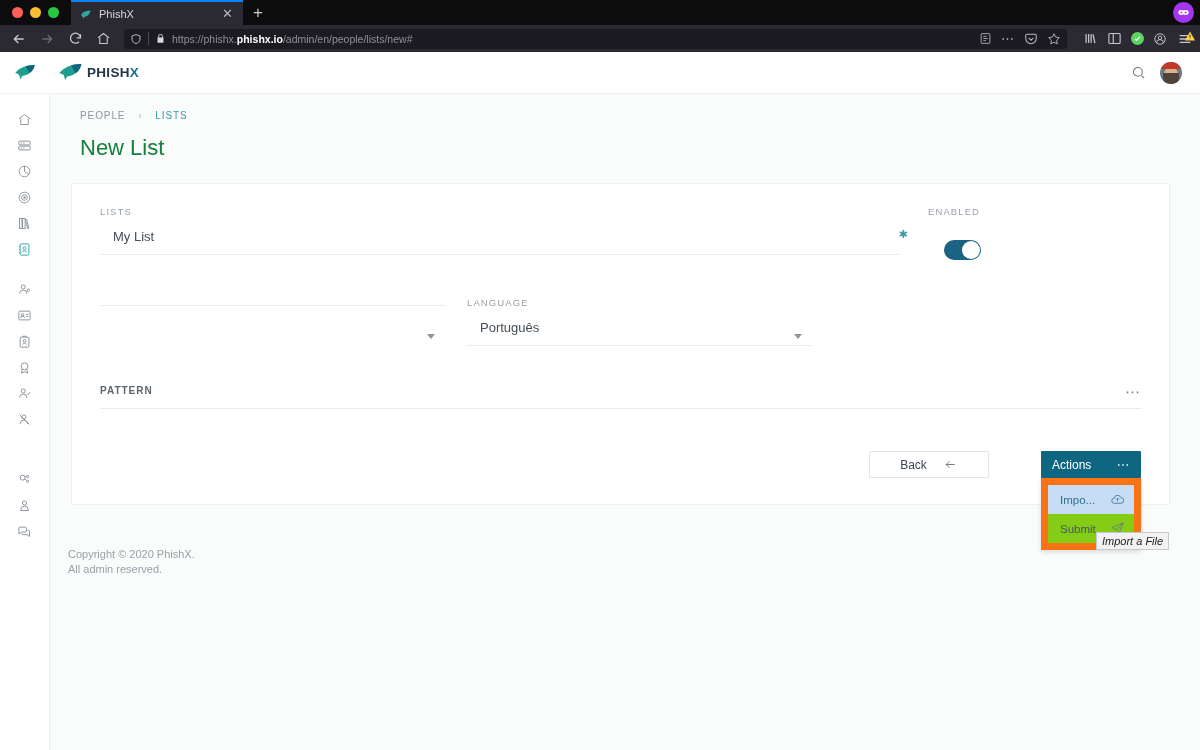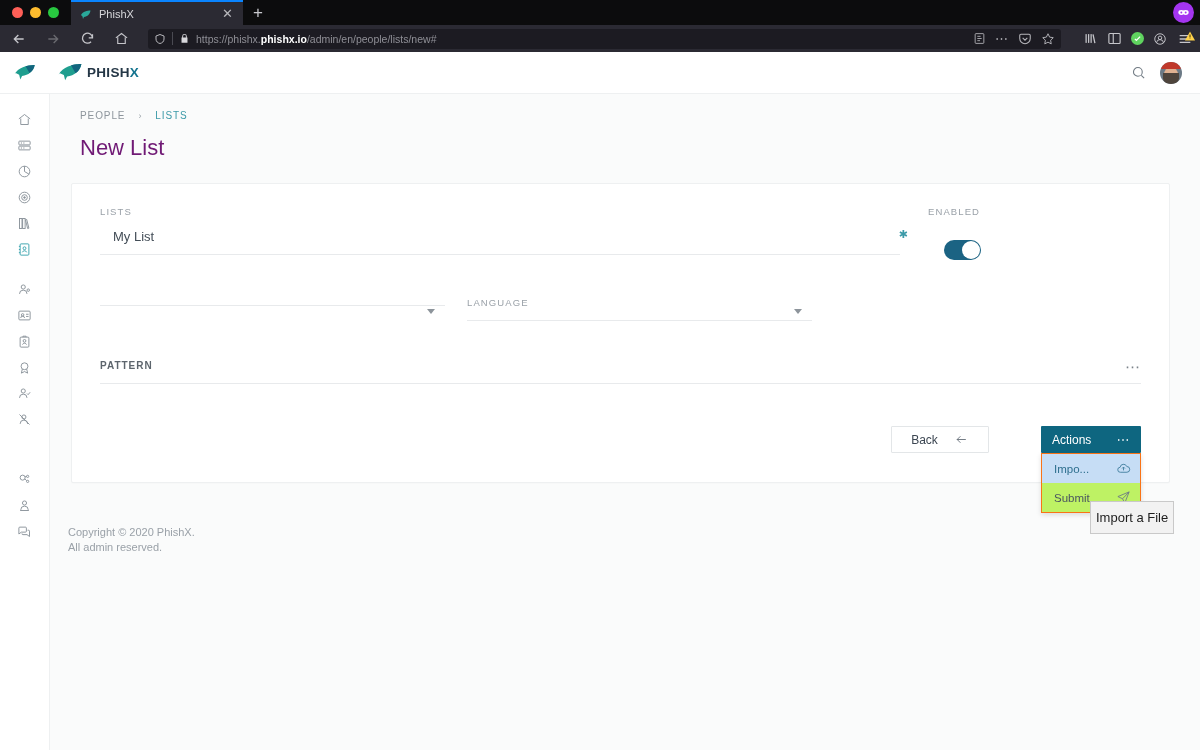--- a/index.html
+++ b/index.html
@@ -25,21 +25,21 @@
   .tab-fav { width: 13px; height: 13px; display: flex; align-items: center; justify-content: center; }
   .tab-title { flex: 1; white-space: nowrap; overflow: hidden; }
   .tab-close { font-size: 13px; color: #b8b8bd; line-height: 1; padding: 0 2px; }
   .newtab { color: #c8c8cd; font-size: 17px; padding: 0 10px; line-height: 25px; height: 25px; }
   .pocket-ext {
     position: absolute; right: 6px; top: 2px; width: 21px; height: 21px; border-radius: 50%;
     background: #a435f0; display: flex; align-items: center; justify-content: center;
   }
   .pocket-ext svg { display: block; }
 
-  .navbar { height: 27px; background: #2b2a33; display: flex; align-items: center; padding: 0 6px; gap: 8px; }
+  .navbar { height: 27px; background: #2b2a33; display: flex; align-items: center; padding: 0 6px; gap: 2px; }
   .nav-btn { width: 26px; height: 22px; display: flex; align-items: center; justify-content: center; color: #c6c6cb; }
   .nav-btn.disabled { color: #6a6a70; }
   .urlbar {
     flex: 1; height: 20px; background: #1c1b22; border-radius: 3px; margin: 0 6px;
     display: flex; align-items: center; padding: 0 6px; gap: 6px;
   }
   .url-text { font-size: 10.5px; color: #8f8f96; white-space: nowrap; }
   .url-text b { color: #ffffff; font-weight: bold; }
   .url-icons { display: flex; align-items: center; gap: 9px; margin-left: auto; }
   .url-sep { width: 1px; height: 13px; background: #4a4a52; }
@@ -75,21 +75,21 @@
   }
   .side-item { width: 28px; height: 26px; display: flex; align-items: center; justify-content: center; color: #8a929a; }
   .side-item.active { color: #3aa3ae; }
   .side-gap { height: 14px; }
 
   .content { flex: 1; background: #fafbfb; position: relative; overflow: hidden; }
 
   .breadcrumb { padding: 16px 0 0 30px; font-size: 10px; letter-spacing: .9px; color: #8d959c; display: flex; align-items: center; gap: 13px; }
   .crumb-current { color: #3c9aa8; }
   .crumb-sep { font-size: 9px; color: #9aa2a8; }
-  .page-title { padding: 14px 0 0 30px; font-size: 22px; color: #701a75; font-weight: normal; }
+  .page-title { padding: 14px 0 0 30px; font-size: 22px; color: #15803d; font-weight: normal; }
 
   .card {
     margin: 22px 30px 0 21px; background: #fff; border: 1px solid #eef0f1;
     border-radius: 2px; padding: 22px 28px 26px 28px; min-height: 300px;
     box-shadow: 0 1px 1px rgba(0,0,0,.015);
   }
 
   .row { display: flex; position: relative; }
   .field { position: relative; padding-bottom: 6px; }
   .field-label { font-size: 9.5px; letter-spacing: 1.1px; color: #9aa1a8; margin-bottom: 12px; }
@@ -105,47 +105,47 @@
     width: 37px; height: 20px; border-radius: 11px; background: #1b6383;
     position: relative; margin-left: 16px;
   }
   .toggle .knob { position: absolute; right: 1px; top: 1px; width: 18px; height: 18px; border-radius: 50%; background: #fff; }
 
   .section-header { font-size: 10px; letter-spacing: 1px; color: #5d656d; font-weight: bold; }
   .dots-btn { color: #7b838a; font-size: 15px; letter-spacing: 1px; line-height: 8px; }
 
   .actions-bar { display: flex; justify-content: flex-end; align-items: center; gap: 0; margin-top: 42px; position: relative; }
   .btn-back {
-    width: 98px; height: 27px; background: #fff; border: 1px solid #e3e6e8;
+    width: 120px; height: 27px; background: #fff; border: 1px solid #e3e6e8;
     display: flex; align-items: center; justify-content: center; gap: 16px;
     font-size: 12px; color: #3c4652; border-radius: 1px;
   }
   .btn-actions {
     width: 100px; height: 27px; background: #0e6680; color: #fff;
     display: flex; align-items: center; justify-content: space-between;
     padding: 0 11px; font-size: 12px; border-radius: 1px; margin-left: 52px;
   }
   .btn-actions .dots { font-size: 13px; line-height: 6px; letter-spacing: .5px; }
 
   .dropdown {
-    position: absolute; right: 0; top: 27px; width: 100px; background: #bef264;
-    border: 1px solid #f97316; box-shadow: 0 2px 5px rgba(0,0,0,.13); z-index: 20;
+    position: absolute; right: 0; top: 27px; width: 100px; background: #84cc16;
+    border: 7px solid #f97316; box-shadow: 0 2px 5px rgba(0,0,0,.13); z-index: 20;
   }
   .dd-item {
     height: 29px; display: flex; align-items: center; justify-content: space-between;
     padding: 0 9px 0 12px; font-size: 11.5px; color: #4a5560;
   }
   .dd-item.highlight { background: #c6ddf5; color: #2e6f8e; }
   .dd-icon { color: #4f7f9b; display: flex; }
   .dd-item.highlight .dd-icon { color: #3d7b9b; }
 
   .tooltip {
     position: absolute; left: 48px; top: 47px; background: #f2f2f2;
-    border: 1px solid #c9c9c9; font-size: 13px; color: #1d1d1d;
-    padding: 8px 5px; white-space: nowrap; z-index: 30;
+    border: 1px solid #c9c9c9; font-size: 11px; color: #1d1d1d;
+    padding: 2px 5px; white-space: nowrap; z-index: 30; font-style: italic;
   }
 
   .footer { padding: 42px 0 0 18px; font-size: 11px; color: #9aa1a8; line-height: 1.35; }
 
   .scrollbar-track { position: absolute; right: 0; top: 0; width: 7px; height: 100%; background: transparent; }
 </style>
 </head>
 <body>
 
 <div class="browser">
@@ -445,20 +445,21 @@
         </div>
       </div>
 
       <div class="row" style="margin-top:36px;gap:22px">
         <div class="field" style="width:345px">
           <span class="caret"></span>
           <div class="field-underline"></div>
         </div>
         <div class="field" style="width:345px">
           <div class="field-label">LANGUAGE</div>
+          <div class="field-value">Português</div>
           <span class="caret"></span>
           <div class="field-underline"></div>
         </div>
       </div>
 
       <div class="row" style="margin-top:33px;align-items:flex-end">
         <div style="flex:1">
           <div class="section-header">PATTERN</div>
         </div>
         <div class="dots-btn">⋯</div>

